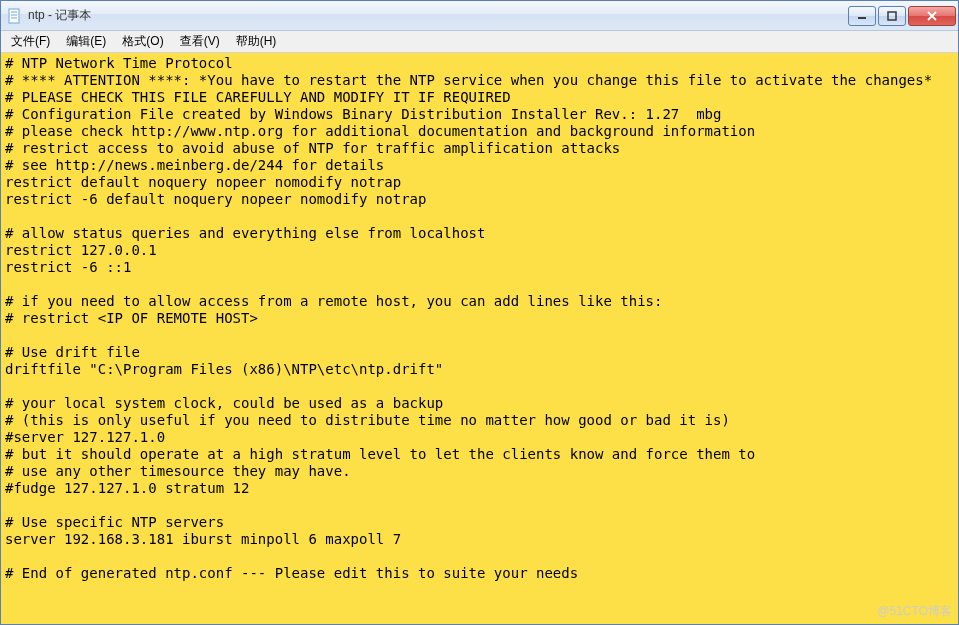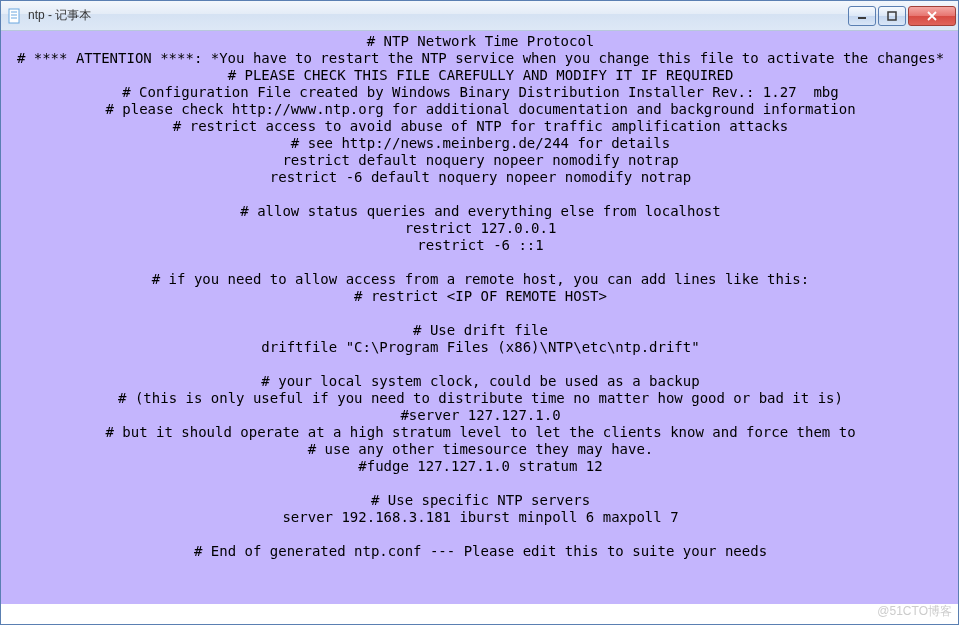--- a/index.html
+++ b/index.html
@@ -64,39 +64,39 @@
     }
     .menu-item {
       padding: 2px 8px;
       cursor: default;
     }
     .content {
       width: 100%;
       height: calc(100% - 52px);
       overflow: auto;
       padding: 2px 4px;
-      background: #c4b5fd;
+      background: #fde047;
     }
     .content pre {
       font-family: "SimSun", "NSimSun", "MS Gothic", monospace;
       font-size: 14px;
       line-height: 17px;
       white-space: pre;
       color: #000;
     }
     .watermark {
       position: absolute;
       right: 8px;
       bottom: 6px;
       font-size: 12px;
       color: #ccc;
       pointer-events: none;
       margin-top: 17px;
     }
-    .wrap { position: relative; width: 959px; height: 625px; text-align: center; }
+    .wrap { position: relative; width: 959px; height: 625px; }
   </style>
 </head>
 <body>
 <div class="wrap">
 
   <div class="titlebar">
     <span class="app-icon">
       <svg width="16" height="16" viewBox="0 0 16 16">
         <rect x="2" y="1" width="10" height="14" fill="#fff" stroke="#6aa7e0" stroke-width="1"></rect>
         <line x1="4" y1="4" x2="10" y2="4" stroke="#6aa7e0" stroke-width="1"></line>
@@ -118,20 +118,27 @@
           </svg>
       </div>
       <div class="win-btn close">
         <svg width="12" height="10" viewBox="0 0 12 10">
             <path d="M2 1 L10 9 M10 1 L2 9" stroke="#fff" stroke-width="1.8"></path>
           </svg>
       </div>
     </div>
   </div>
 
+  <div class="menubar">
+    <span class="menu-item">文件(F)</span>
+    <span class="menu-item">编辑(E)</span>
+    <span class="menu-item">格式(O)</span>
+    <span class="menu-item">查看(V)</span>
+    <span class="menu-item">帮助(H)</span>
+  </div>
 
   <div class="content">
     <pre># NTP Network Time Protocol
 # **** ATTENTION ****: *You have to restart the NTP service when you change this file to activate the changes*
 # PLEASE CHECK THIS FILE CAREFULLY AND MODIFY IT IF REQUIRED
 # Configuration File created by Windows Binary Distribution Installer Rev.: 1.27  mbg
 # please check http://www.ntp.org for additional documentation and background information
 # restrict access to avoid abuse of NTP for traffic amplification attacks
 # see http://news.meinberg.de/244 for details
 restrict default noquery nopeer nomodify notrap

